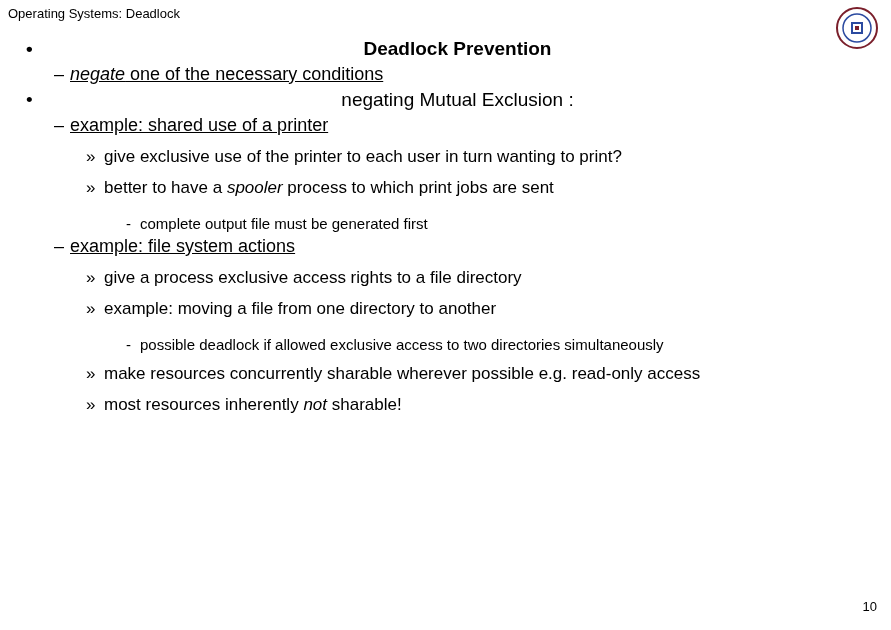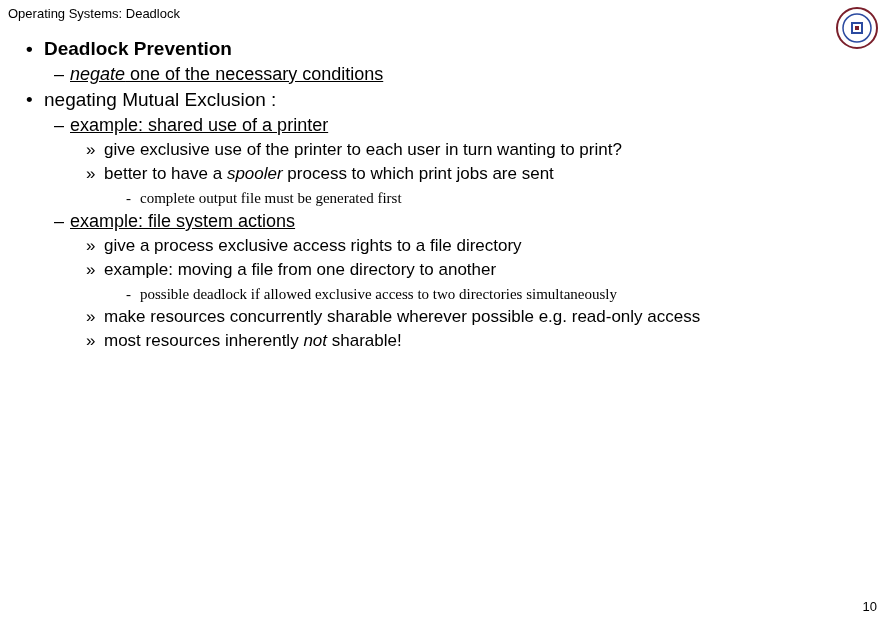--- a/index.html
+++ b/index.html
@@ -31,20 +31,21 @@
     top: 34px;
     left: 26px;
     right: 20px;
   }
   .b1 { 
     font-size: 19px;
     margin: 4px 0 4px 0;
     padding-left: 18px;
     position: relative;
     font-weight: bold;
+    text-align: center;
   }
   .b1.plain { font-weight: normal; }
   .b1::before {
     content: "•";
     position: absolute;
     left: 0;
     top: 0;
   }
   .b2 { 
     font-size: 18px;
@@ -54,36 +55,35 @@
     text-decoration: underline;
   }
   .b2::before {
     content: "–";
     position: absolute;
     left: 0;
     top: 0;
   }
   .b3 { 
     font-size: 17px;
-    margin: 4px 0 4px 60px;
+    margin: 11px 0 4px 60px;
     padding-left: 18px;
     position: relative;
   }
   .b3::before {
     content: "»";
     position: absolute;
     left: 0;
     top: 0;
   }
   .b4 { 
     font-size: 15px;
-    margin: 6px 0 3px 100px;
+    margin: 17px 0 3px 100px;
     padding-left: 14px;
     position: relative;
-    font-family: Liberation Serif, serif;
   }
   .b4::before {
     content: "-";
     position: absolute;
     left: 0;
     top: 0;
   }
   .italic { font-style: italic; }
   .page-num {
     position: absolute;

